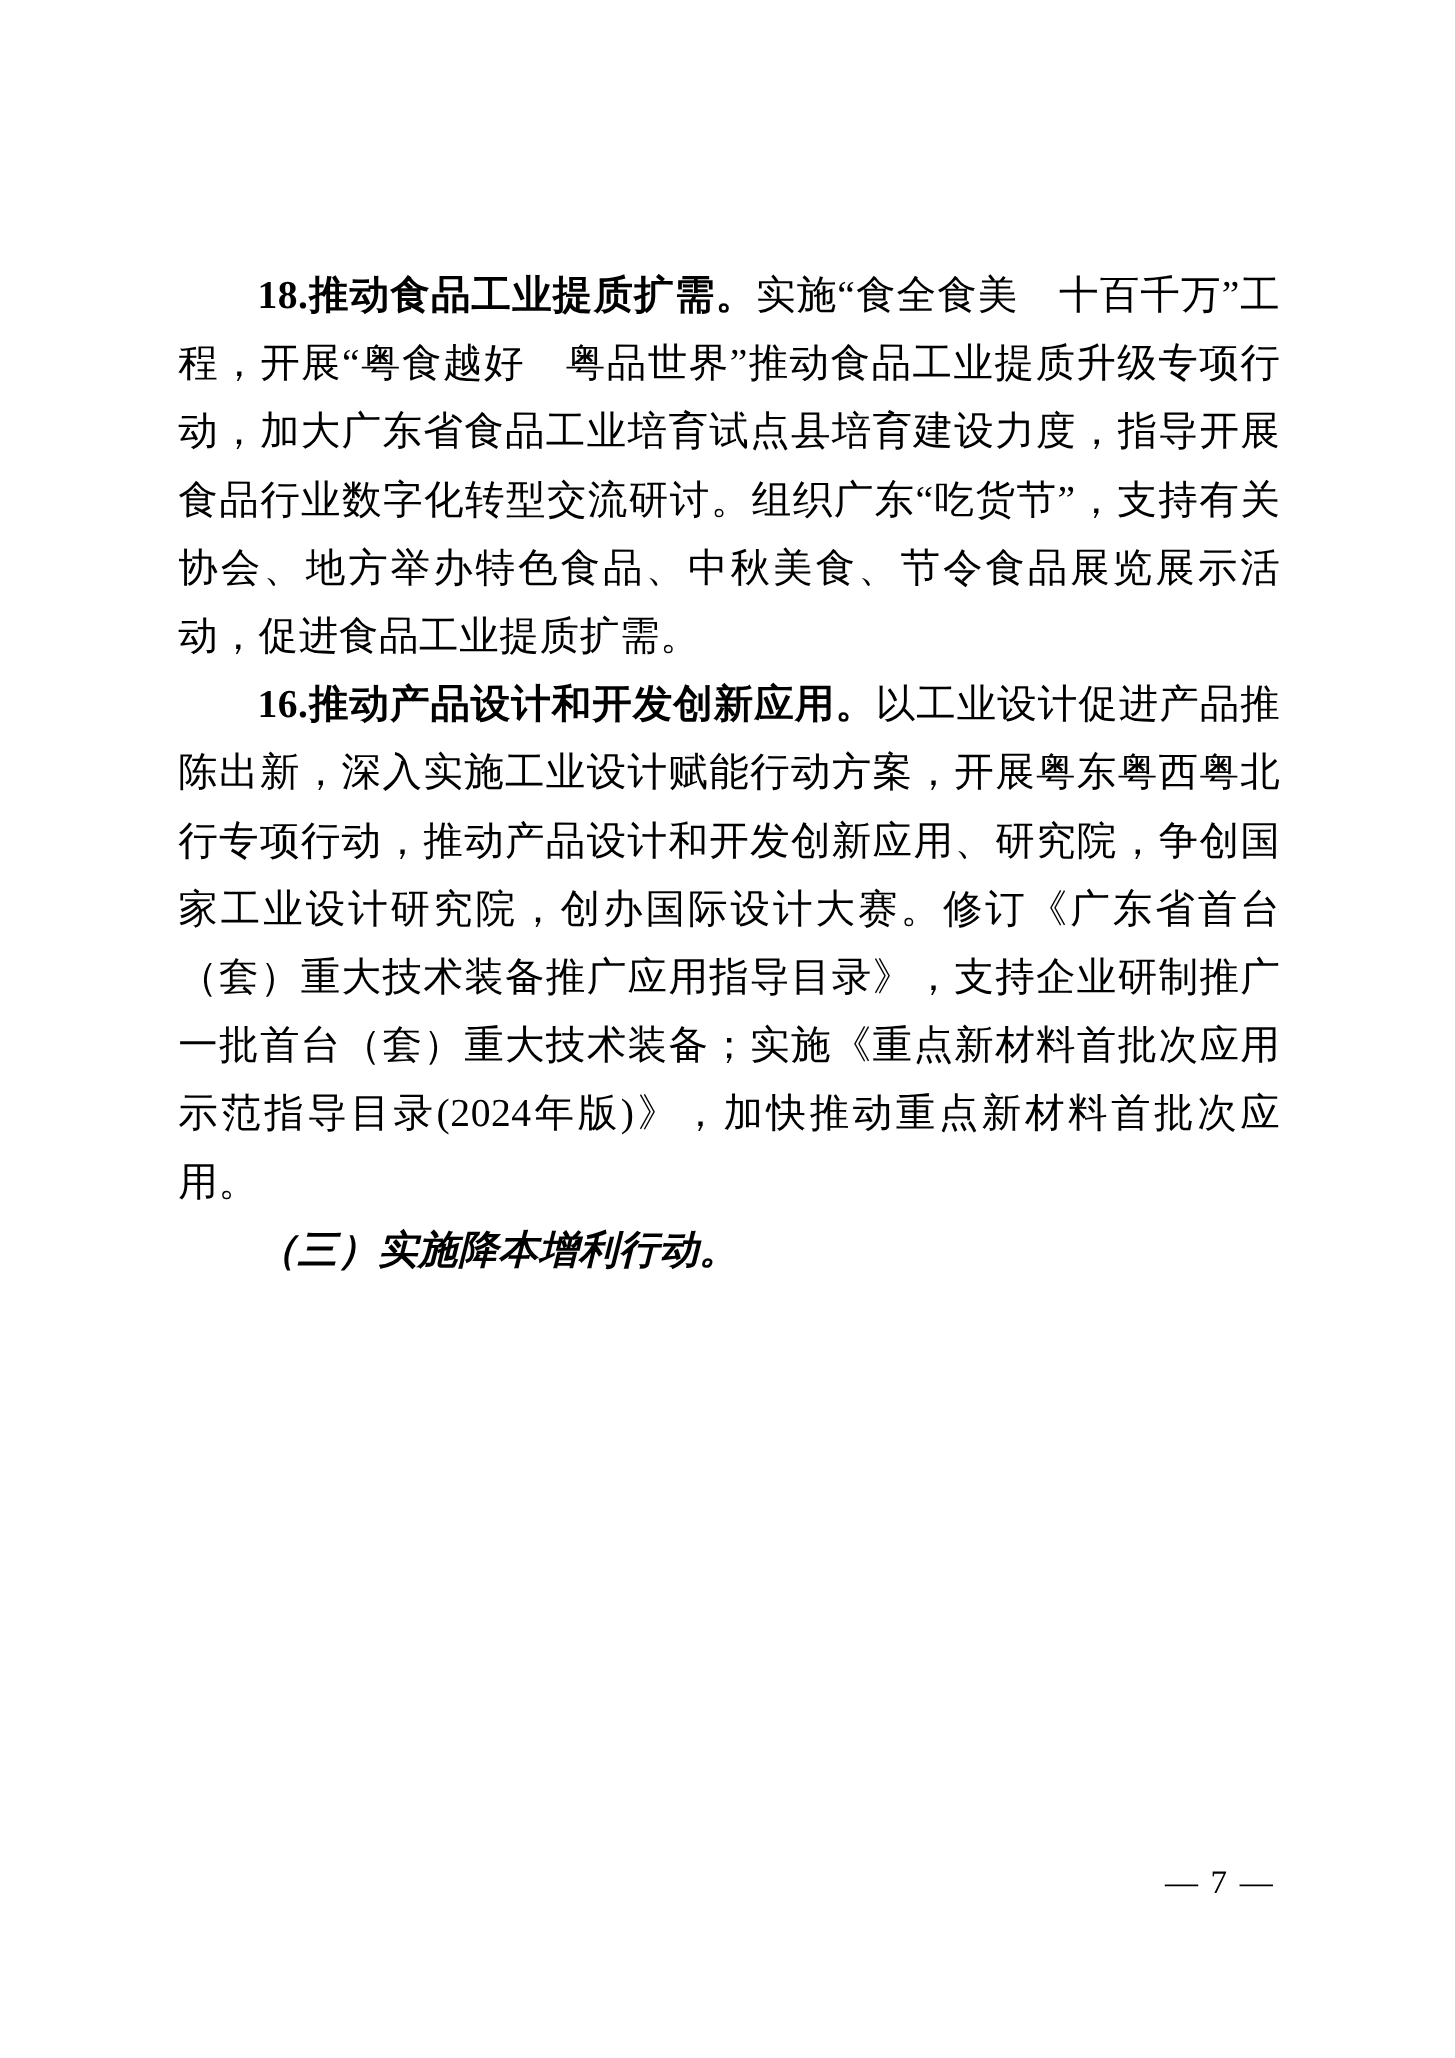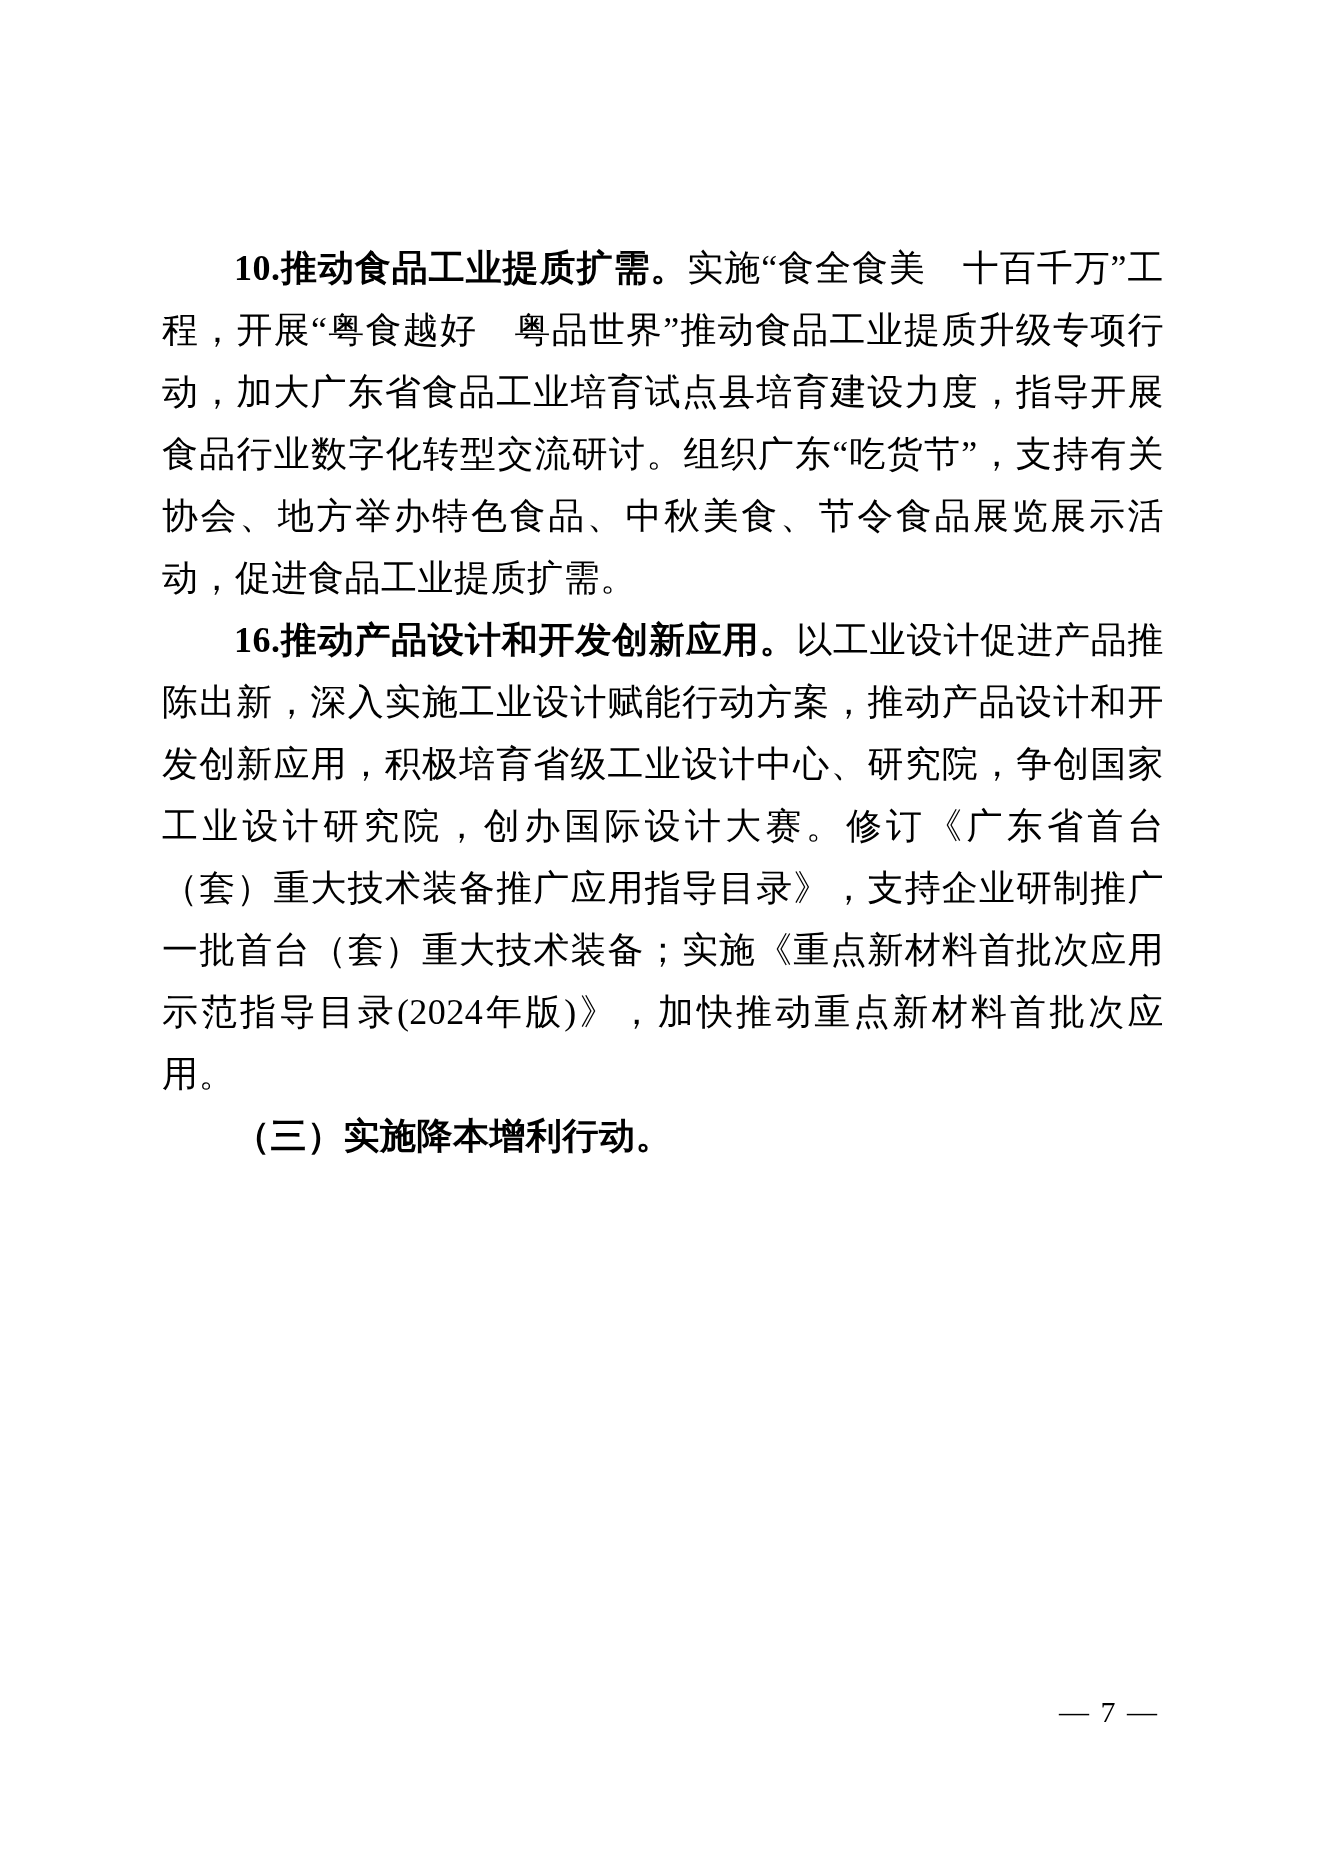--- a/index.html
+++ b/index.html
@@ -29,40 +29,41 @@
   .para {
     margin: 0;
     padding: 0;
     text-indent: 2em;
   }
   .para-heading {
     font-weight: bold;
   }
   .section-heading {
     font-weight: bold;
+    font-style: italic;
   }
   .page-number {
     position: absolute;
     top: 1695px;
     right: 164px;
     font-size: 30px;
     line-height: 34px;
     letter-spacing: 2px;
     color: #000000;
   }
 </style>
 </head>
 <body>
 
 <div class="page">
   <div class="content">
 
-    <p class="para"><span class="para-heading">10.推动食品工业提质扩需。</span><span>实施“食全食美　十百千万”工程，开展“粤食越好　粤品世界”推动食品工业提质升级专项行动，加大广东省食品工业培育试点县培育建设力度，指导开展食品行业数字化转型交流研讨。组织广东“吃货节”，支持有关协会、地方举办特色食品、中秋美食、节令食品展览展示活动，促进食品工业提质扩需。</span></p>
+    <p class="para"><span class="para-heading">18.推动食品工业提质扩需。</span><span>实施“食全食美　十百千万”工程，开展“粤食越好　粤品世界”推动食品工业提质升级专项行动，加大广东省食品工业培育试点县培育建设力度，指导开展食品行业数字化转型交流研讨。组织广东“吃货节”，支持有关协会、地方举办特色食品、中秋美食、节令食品展览展示活动，促进食品工业提质扩需。</span></p>
 
-    <p class="para"><span class="para-heading">16.推动产品设计和开发创新应用。</span><span>以工业设计促进产品推陈出新，深入实施工业设计赋能行动方案，推动产品设计和开发创新应用，积极培育省级工业设计中心、研究院，争创国家工业设计研究院，创办国际设计大赛。修订《广东省首台（套）重大技术装备推广应用指导目录》，支持企业研制推广一批首台（套）重大技术装备；实施《重点新材料首批次应用示范指导目录(2024年版)》，加快推动重点新材料首批次应用。</span></p>
+    <p class="para"><span class="para-heading">16.推动产品设计和开发创新应用。</span><span>以工业设计促进产品推陈出新，深入实施工业设计赋能行动方案，开展粤东粤西粤北行专项行动，推动产品设计和开发创新应用、研究院，争创国家工业设计研究院，创办国际设计大赛。修订《广东省首台（套）重大技术装备推广应用指导目录》，支持企业研制推广一批首台（套）重大技术装备；实施《重点新材料首批次应用示范指导目录(2024年版)》，加快推动重点新材料首批次应用。</span></p>
 
     <p class="para"><span class="section-heading">（三）实施降本增利行动。</span></p>
 
 
 
   </div>
 
   <div class="page-number">— 7 —</div>
 </div>
 

